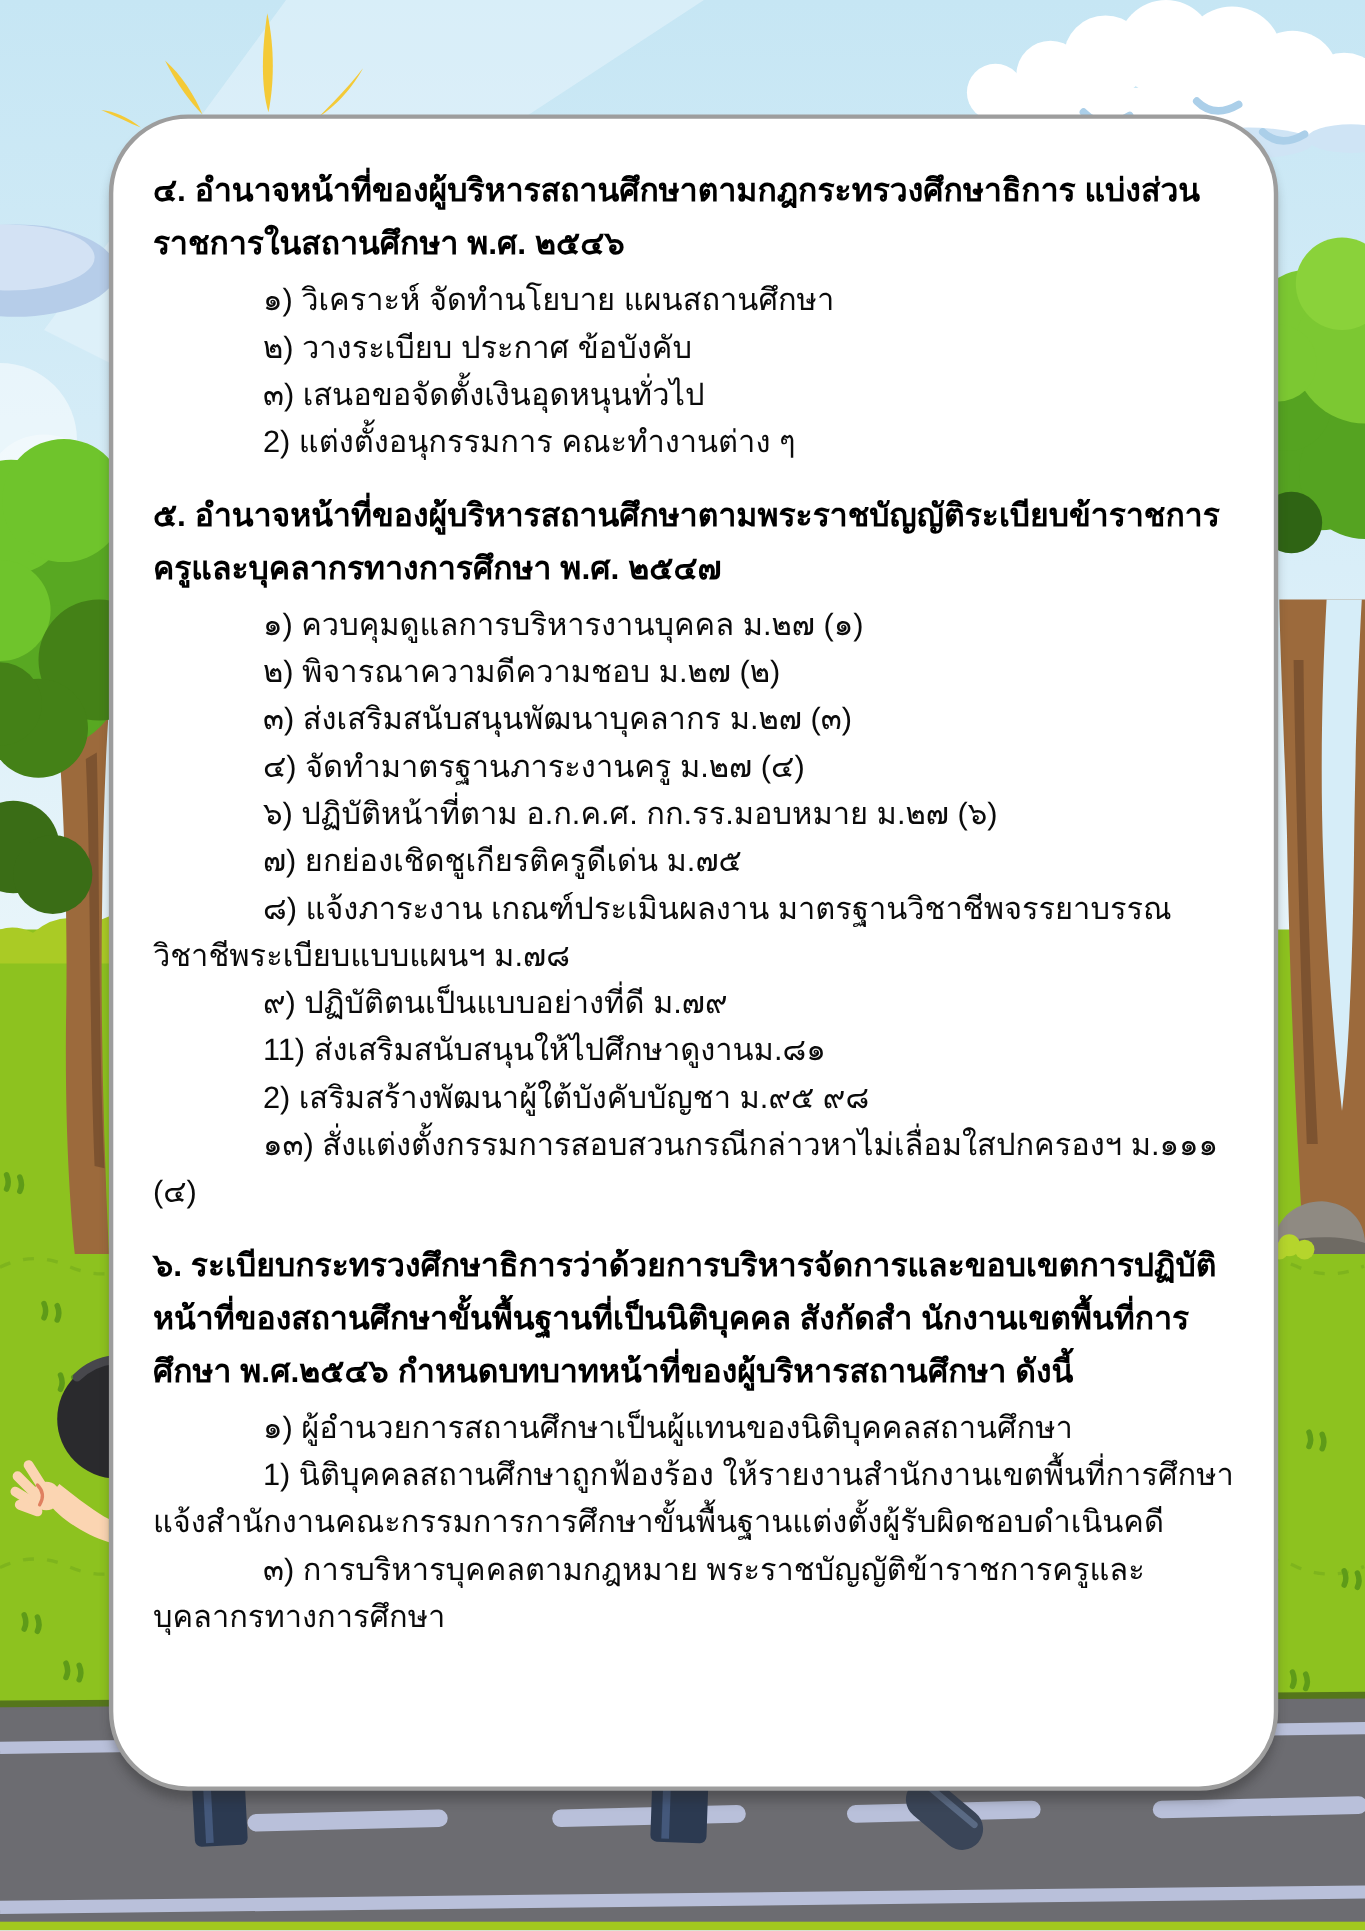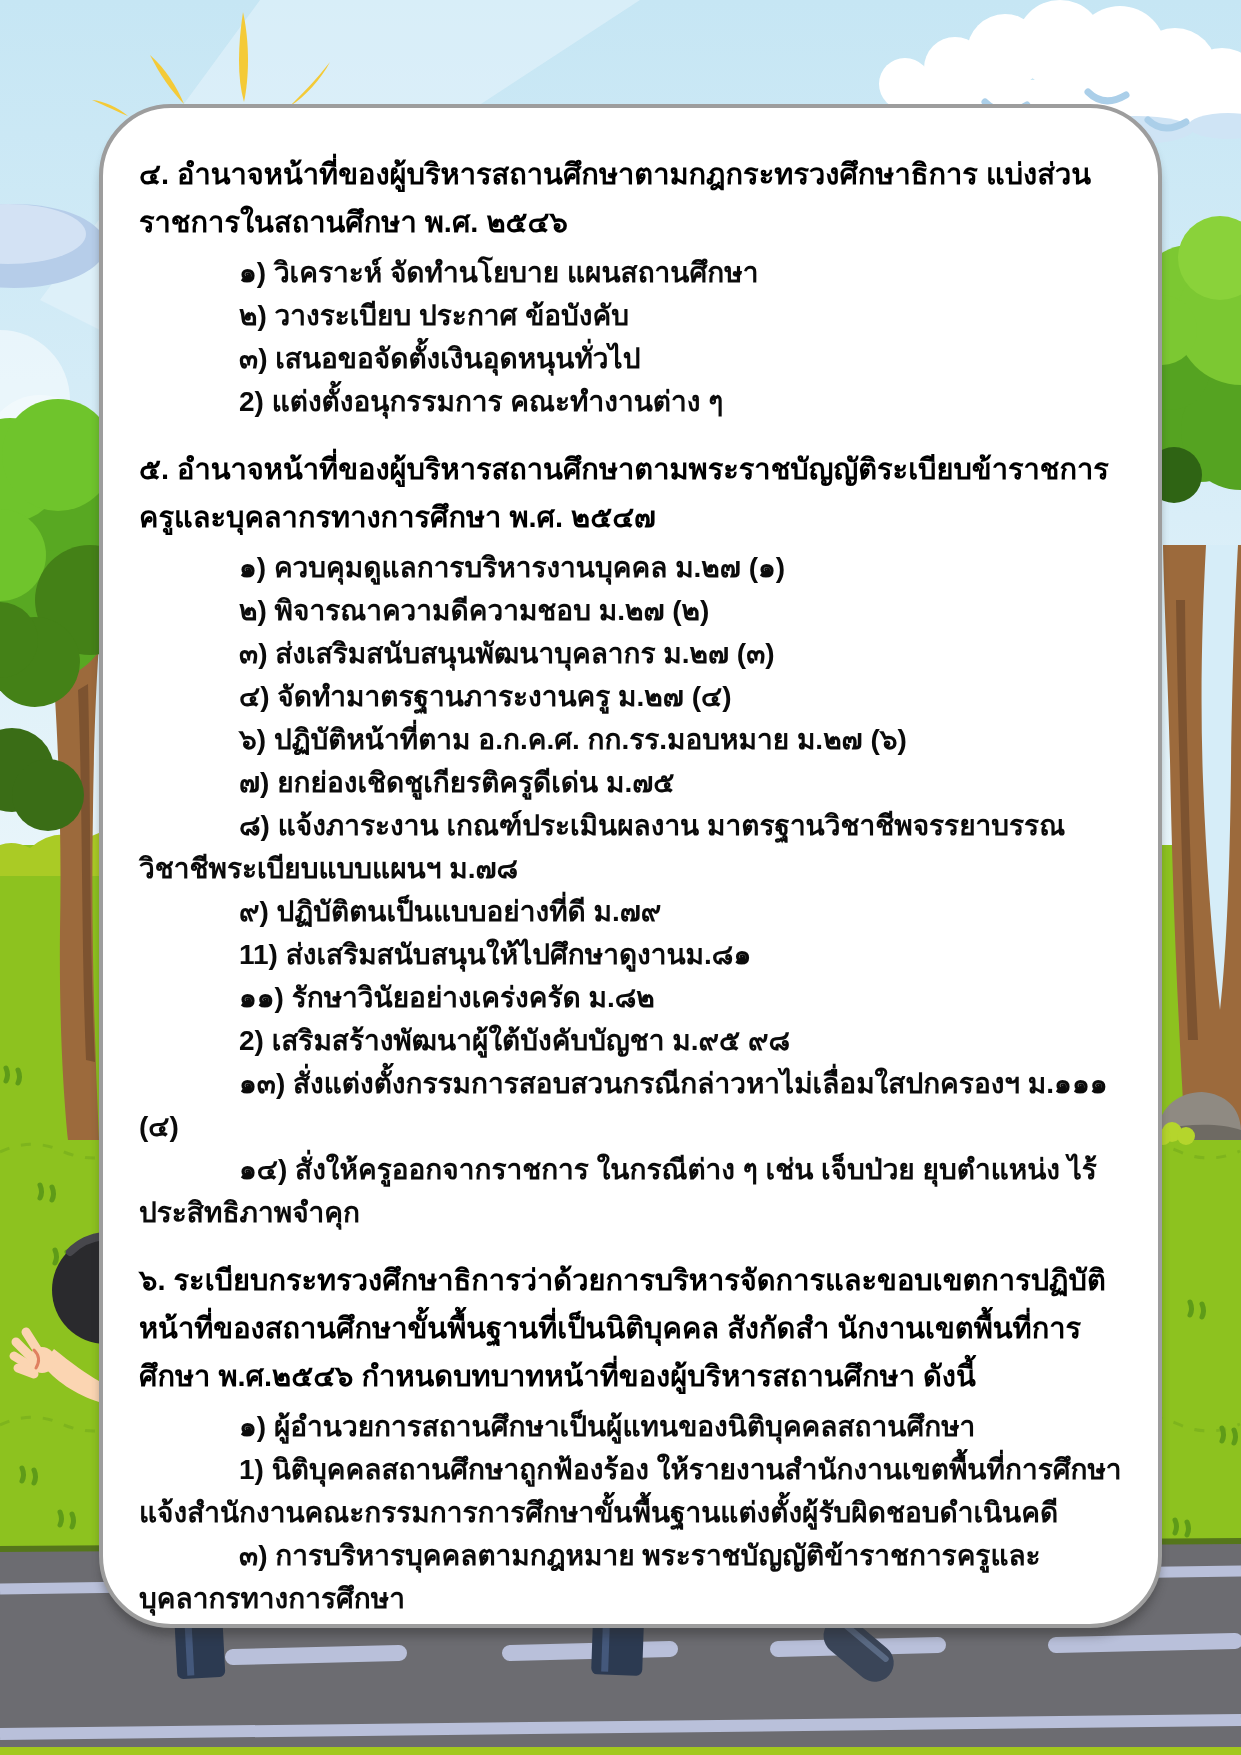--- a/index.html
+++ b/index.html
@@ -12,21 +12,21 @@
   .card{
     position:absolute;left:99px;top:104px;width:1063px;height:1524px;
     box-sizing:border-box;background:#ffffff;
     border:4px solid #9d9d9d;border-radius:72px;
     box-shadow:0 10px 10px -2px rgba(40,40,40,.38);
     padding:42px 30px 0 36px;z-index:2;overflow:hidden;
   }
   .card p{margin:0;color:#0b0b0b;}
   .card p.h{font-weight:bold;font-size:29px;line-height:48px;margin:0 0 5px 0;color:#000;}
   .card section + section p.h{margin-top:22px;}
-  .card p.i{font-size:28px;line-height:43px;text-indent:100px;font-weight:bold;}
+  .card p.i{font-size:28px;line-height:43px;text-indent:100px;}
 </style>
 </head>
 <body>
 
 <div class="scene">
 
   <svg class="bg" width="1241" height="1755" viewBox="0 0 1241 1755">
     <defs>
       <linearGradient id="skyg" x1="0" y1="0" x2="0" y2="1">
         <stop offset="0" stop-color="#c6e6f4"></stop>
@@ -185,24 +185,22 @@
       <p class="h">๕. อำนาจหน้าที่ของผู้บริหารสถานศึกษาตามพระราชบัญญัติระเบียบข้าราชการครูและบุคลากร​ทางการศึกษา พ.ศ. ๒๕๔๗</p>
       <p class="i">๑) ควบคุมดูแลการบริหารงานบุคคล ม.๒๗ (๑)</p>
       <p class="i">๒) พิจารณาความดีความชอบ ม.๒๗ (๒)</p>
       <p class="i">๓) ส่งเสริมสนับสนุนพัฒนาบุคลากร ม.๒๗ (๓)</p>
       <p class="i">๔) จัดทำมาตรฐานภาระงานครู ม.๒๗ (๔)</p>
       <p class="i">๖) ปฏิบัติหน้าที่ตาม อ.ก.ค.ศ. กก.รร.มอบหมาย ม.๒๗ (๖)</p>
       <p class="i">๗) ยกย่องเชิดชูเกียรติครูดีเด่น ม.๗๕</p>
       <p class="i">๘) แจ้งภาระงาน เกณฑ์ประเมินผลงาน มาตรฐานวิชาชีพจรรยาบรรณวิชาชีพระเบียบ​แบบแผนฯ ม.๗๘</p>
       <p class="i">๙) ปฏิบัติตนเป็นแบบอย่างที่ดี ม.๗๙</p>
       <p class="i">11) ส่งเสริมสนับสนุนให้ไปศึกษาดูงานม.๘๑</p>
-      <p class="i">๑๑) รักษาวินัยอย่างเคร่งครัด ม.๘๒</p>
       <p class="i">2) เสริมสร้างพัฒนาผู้ใต้บังคับบัญชา ม.๙๕ ๙๘</p>
       <p class="i">๑๓) สั่งแต่งตั้งกรรมการสอบสวนกรณีกล่าวหาไม่เลื่อมใสปกครองฯ ม.๑๑๑ (๔)</p>
-      <p class="i">๑๔) สั่งให้ครูออกจากราชการ ในกรณีต่าง ๆ เช่น เจ็บป่วย ยุบตำแหน่ง ไร้ประสิทธิภาพ​จำคุก</p>
     </section>
 
     <section>
       <p class="h">๖. ระเบียบกระทรวงศึกษาธิการว่าด้วยการบริหารจัดการและขอบเขตการปฏิบัติหน้าที่ของ​สถานศึกษาขั้นพื้นฐานที่เป็นนิติบุคคล สังกัดสำ นักงานเขตพื้นที่การศึกษา พ.ศ.๒๕๔๖  กำหนด​บทบาทหน้าที่ของผู้บริหารสถานศึกษา ดังนี้</p>
       <p class="i">๑) ผู้อำนวยการสถานศึกษาเป็นผู้แทนของนิติบุคคลสถานศึกษา</p>
       <p class="i">1) นิติบุคคลสถานศึกษาถูกฟ้องร้อง ให้รายงานสำนักงานเขตพื้นที่การศึกษาแจ้งสำนักงาน​คณะกรรมการการศึกษาขั้นพื้นฐานแต่งตั้งผู้รับผิดชอบดำเนินคดี</p>
       <p class="i">๓) การบริหารบุคคลตามกฎหมาย พระราชบัญญัติข้าราชการครูและบุคลากรทางการศึกษา</p>
 
     </section>
 

